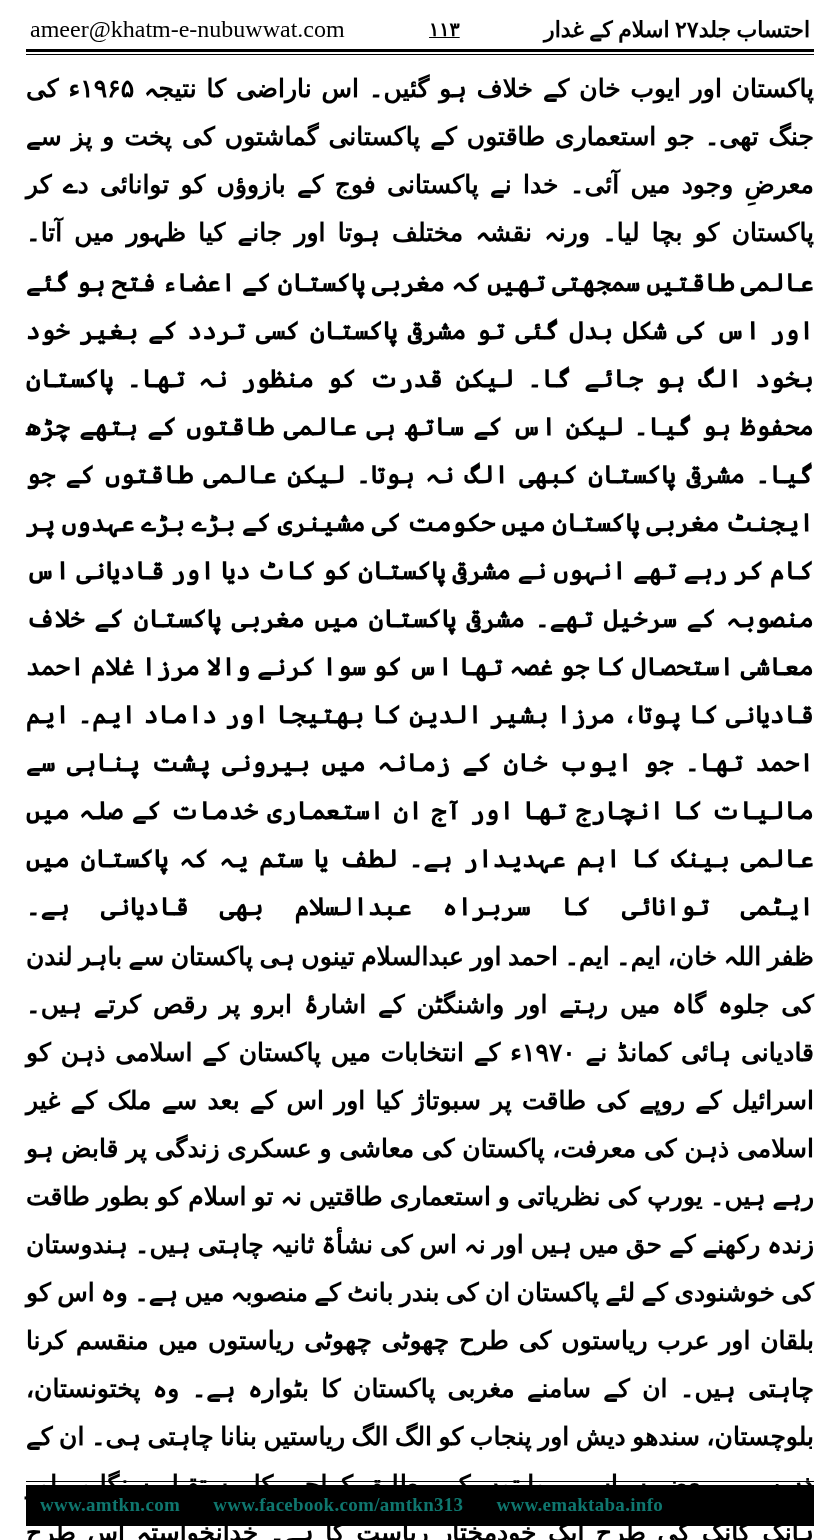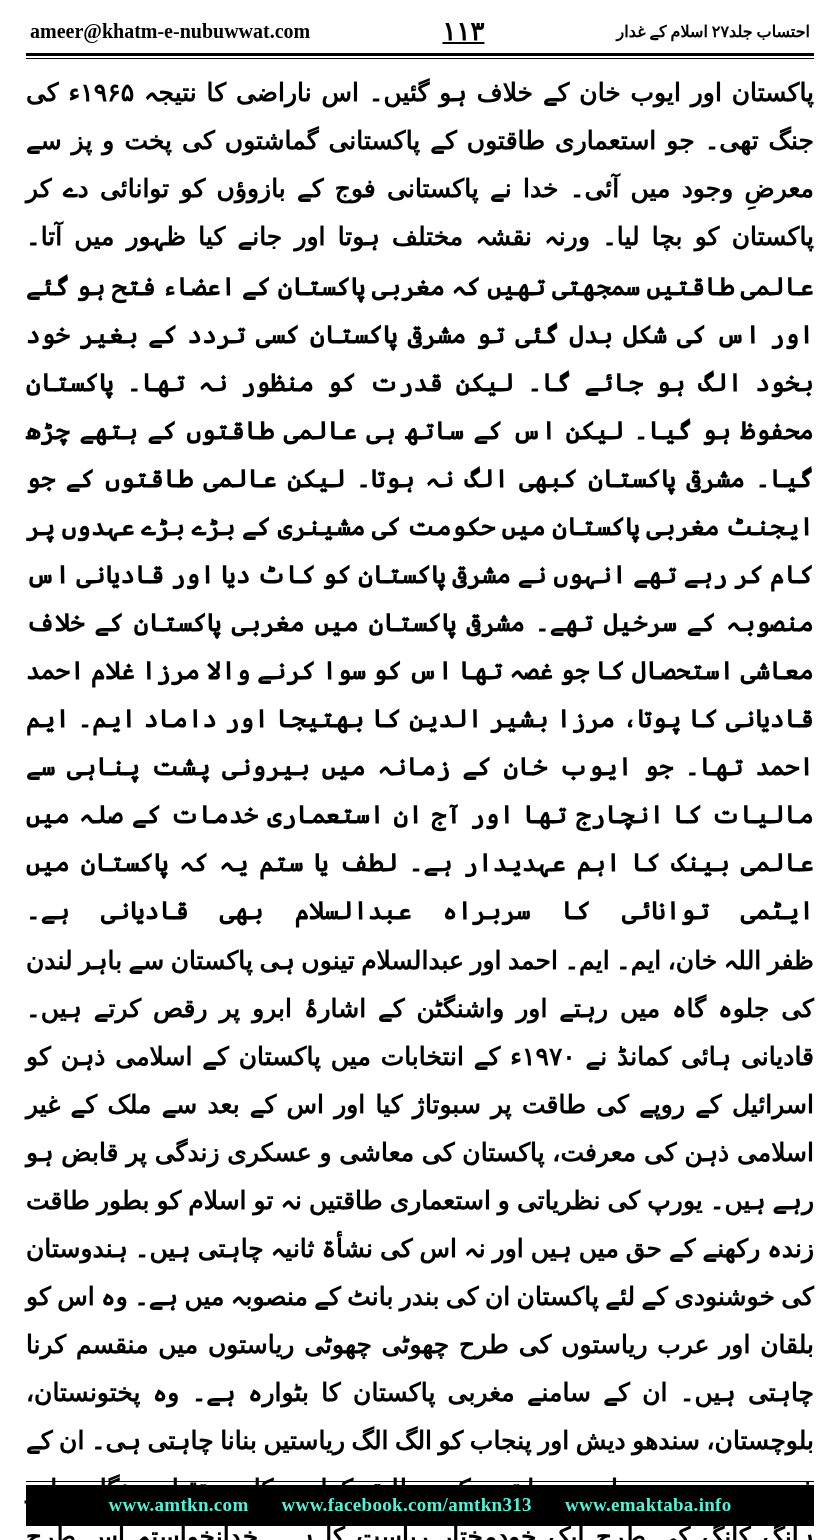--- a/index.html
+++ b/index.html
@@ -27,37 +27,37 @@
   
   .header {
     display: flex;
     align-items: center;
     justify-content: space-between;
     direction: rtl;
     padding: 2px 4px 6px 4px;
   }
   .header-right {
     font-family: "Liberation Serif", "DejaVu Serif", serif;
-    font-size: 16px;
+    font-size: 22px;
     font-weight: bold;
     direction: rtl;
     letter-spacing: 0px;
     white-space: nowrap;
   }
   .header-center {
-    font-size: 26px;
+    font-size: 19px;
     font-weight: bold;
     direction: rtl;
     padding: 0 10px;
     text-decoration: underline;
   }
   .header-left {
     font-family: "Liberation Serif", "DejaVu Serif", serif;
-    font-size: 20px;
-    font-weight: bold;
+    font-size: 24px;
+    font-weight: normal;
     direction: ltr;
     white-space: nowrap;
   }
 
   .rule-top {
     border: none;
     border-top: 3px solid #000;
     margin: 0 0 2px 0;
   }
   .rule-top2 {
@@ -93,22 +93,21 @@
     right: 26px;
     bottom: 14px;
   }
   .footer-rule {
     border: none;
     border-top: 1px solid #000;
     margin: 0 0 3px 0;
   }
   .footer-bar {
     background: #000000;
-    color: #5eead4;
-    text-align: center;
+    color: #0f766e;
     padding: 9px 0 10px 0;
     font-family: "Liberation Serif", "DejaVu Serif", serif;
     font-size: 19px;
     font-weight: bold;
     letter-spacing: 0.3px;
   }
   .footer-bar span {
     display: inline-block;
     padding: 0 14px;
   }

